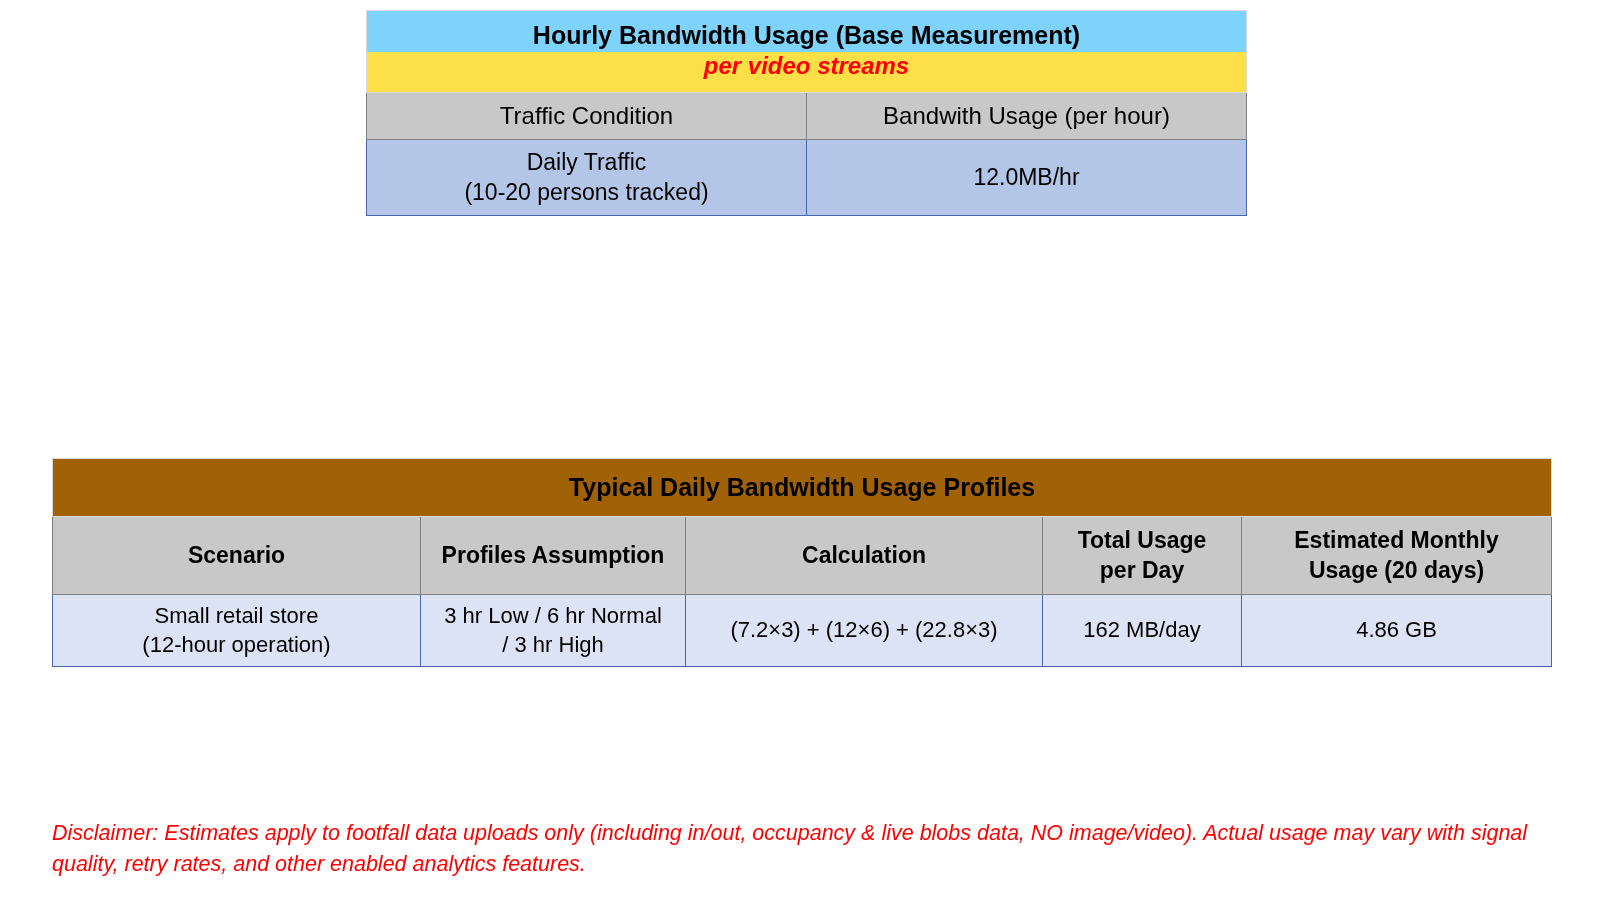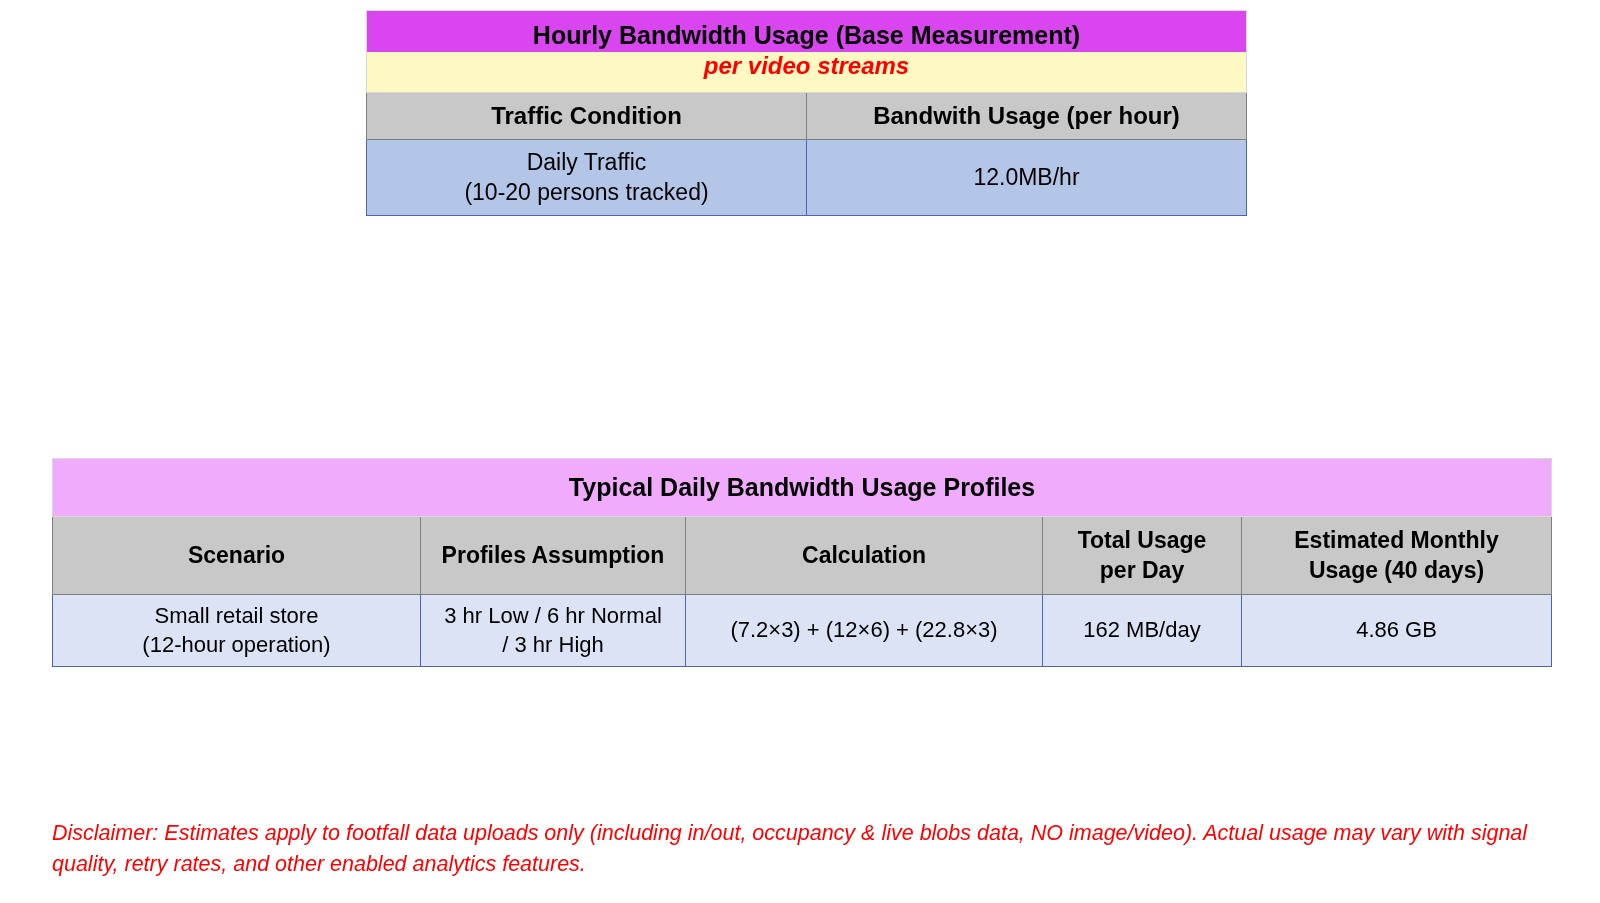--- a/index.html
+++ b/index.html
@@ -25,38 +25,38 @@
     border-collapse: collapse;
     table-layout: fixed;
   }
   #table-one .title-cell {
     border: 1px solid #d9d9d9;
     border-bottom: none;
     padding: 10px 4px 2px 4px;
     text-align: center;
     font-size: 25px;
     font-weight: bold;
-    background: #d946ef;
+    background: #7dd3fc;
   }
   #table-one .subtitle-cell {
     border: 1px solid #d9d9d9;
     border-top: none;
     padding: 0 4px 12px 4px;
     text-align: center;
     font-size: 24px;
     font-weight: bold;
     font-style: italic;
     color: #ff0000;
-    background: #fef9c3;
+    background: #fde047;
   }
   #table-one th.hdr {
     border: 1px solid #7f7f7f;
     background: #c8c8c8;
     font-size: 24px;
-    font-weight: bold;
+    font-weight: normal;
     text-align: center;
     padding: 9px 4px;
   }
   #table-one td.cell {
     border: 1px solid #4a66ac;
     font-size: 23px;
     text-align: center;
     padding: 7px 4px;
     line-height: 1.32;
   }
@@ -72,21 +72,21 @@
     width: 1499px;
     border-collapse: collapse;
     table-layout: fixed;
   }
   #table-two .title-cell {
     border: 1px solid #d9d9d9;
     padding: 14px 4px;
     text-align: center;
     font-size: 25px;
     font-weight: bold;
-    background: #f0abfc;
+    background: #a16207;
   }
   #table-two th.hdr {
     border: 1px solid #7f7f7f;
     background: #c8c8c8;
     font-size: 23px;
     font-weight: bold;
     text-align: center;
     padding: 8px 6px;
     line-height: 1.32;
   }
@@ -160,21 +160,21 @@
     <tr>
       <th class="hdr">Scenario</th>
       <th class="hdr">Profiles Assumption</th>
       <th class="hdr">Calculation</th>
       <th class="hdr">
         <div>Total Usage</div>
         <div>per Day</div>
       </th>
       <th class="hdr">
         <div>Estimated Monthly</div>
-        <div>Usage (40 days)</div>
+        <div>Usage (20 days)</div>
       </th>
     </tr>
 
     <tr>
       <td class="cell tone-1">
         <div>Small retail store</div>
         <div>(12-hour operation)</div>
       </td>
       <td class="cell tone-1 left-al">
         <div>3 hr Low / 6 hr Normal</div>

